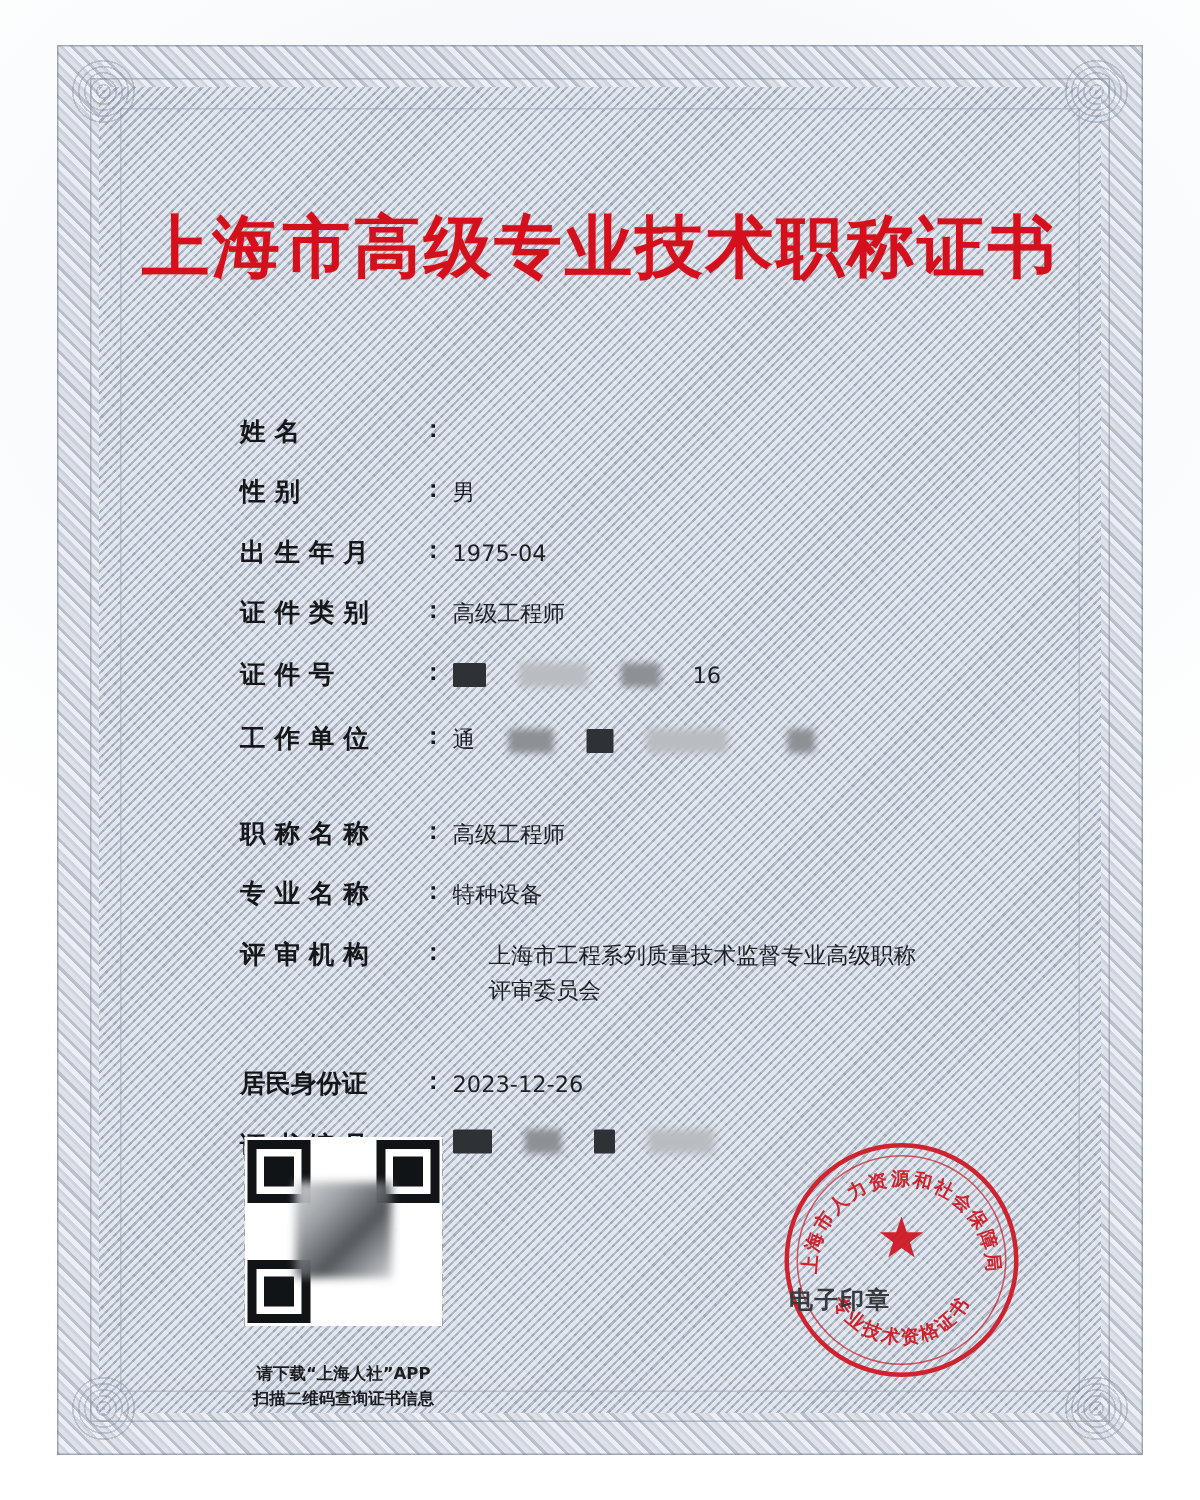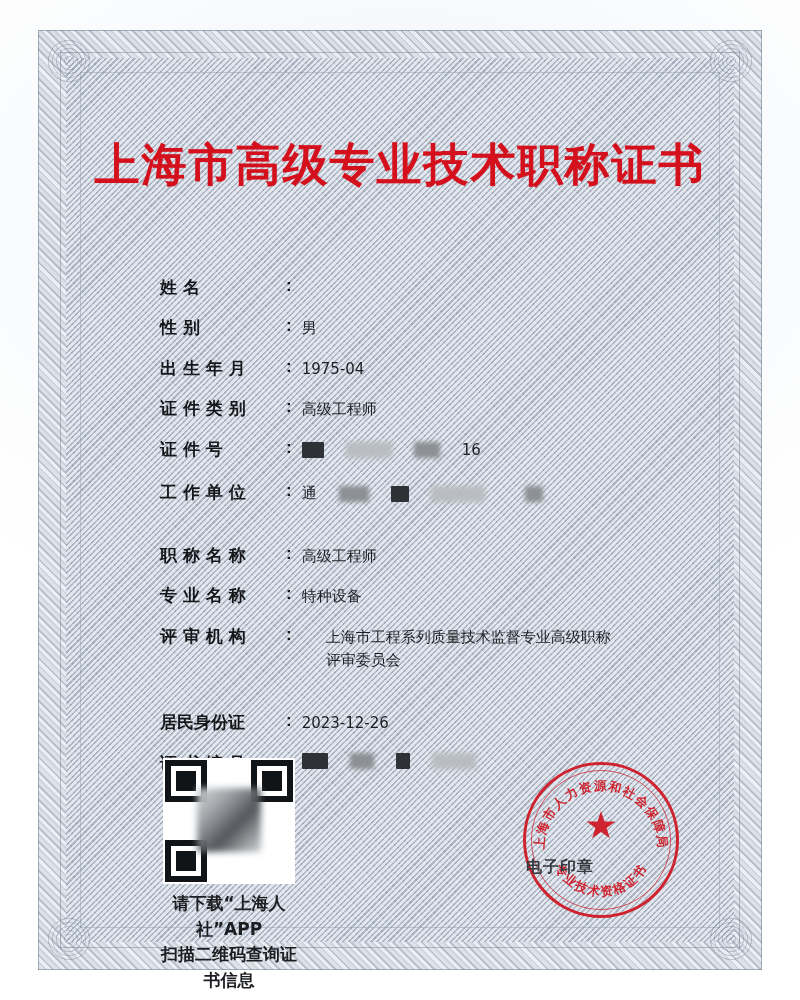--- a/index.html
+++ b/index.html
@@ -242,23 +242,23 @@
   .qr .finder.bl { left: 2px; bottom: 2px; }
   .qr .smudge {
     position: absolute;
     left: 34px; top: 30px;
     width: 64px; height: 64px;
     background: linear-gradient(135deg,#d6d8da 0%, #9a9ea2 30%, #4a4e52 60%, #cfd2d5 100%);
     filter: blur(3px);
     opacity: .95;
   }
   .qr-caption {
-    margin-top: 7px;
-    font-family: "DejaVu Sans", "Liberation Sans", sans-serif;
-    font-size: 17px;
+    margin-top: 24px;
+    font-family: "DejaVu Sans", "Liberation Sans", sans-serif;
+    font-size: 11px;
     color: #1b1d20;
     line-height: 1.5;
     font-weight: bold;
   }
 
   
   .seal {
     position: absolute;
     left: 523px;
     top: 762px;

